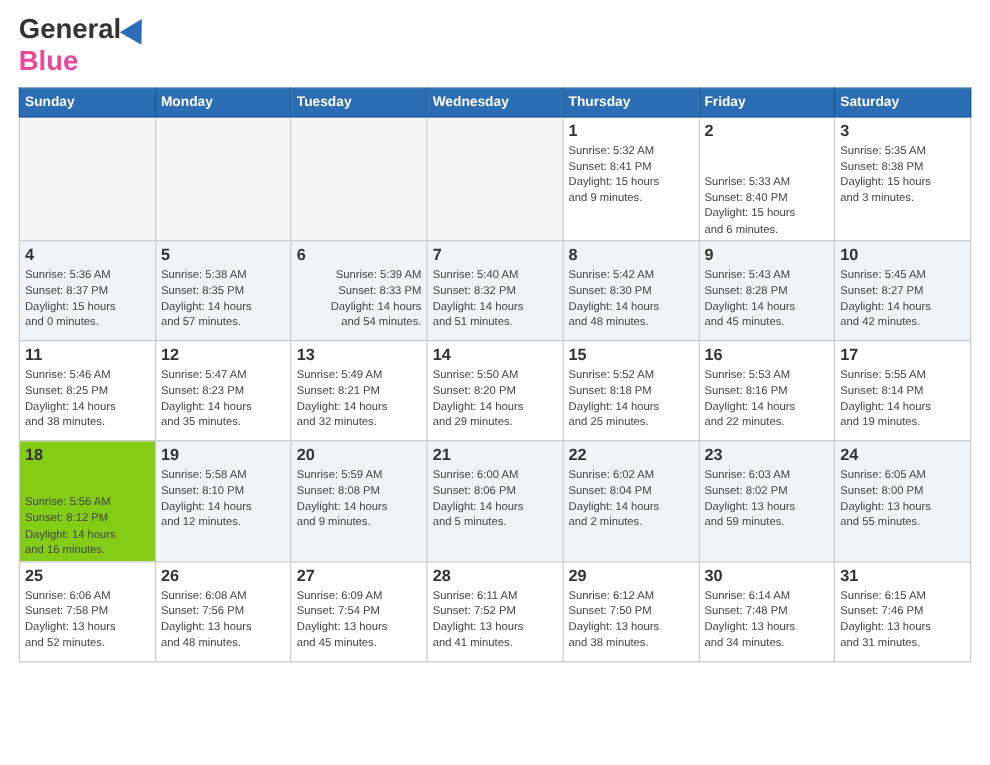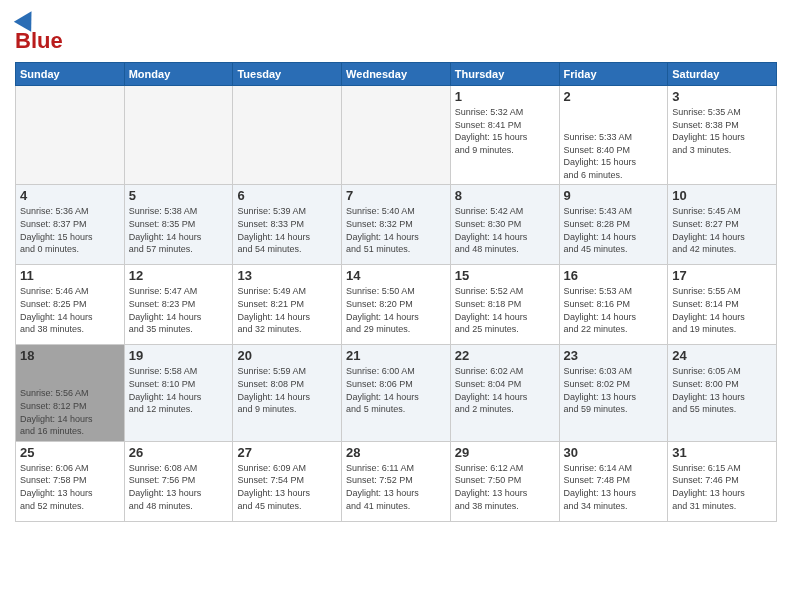--- a/index.html
+++ b/index.html
@@ -22,21 +22,21 @@
       align-items: flex-start;
     }
     .logo-text {
       display: flex;
       align-items: center;
       font-size: 22px;
       font-weight: bold;
       color: #333;
     }
     .logo-general { color: #333; }
-    .logo-blue { color: #b91c1c; }
+    .logo-blue { color: #ec4899; }
     .logo-triangle {
       width: 0;
       height: 0;
       border-left: 10px solid transparent;
       border-right: 10px solid transparent;
       border-bottom: 18px solid #2a6db5;
       display: inline-block;
       margin-left: 2px;
       transform: rotate(30deg);
     }
@@ -96,20 +96,21 @@
     tr:nth-child(even) td:not(.empty) {
       background: #f5f7fa;
     }
   </style>
 </head>
 <body>
 
 <div class="header-area">
   <div class="logo">
     <div class="logo-text">
+      <span class="logo-general">General</span>
       <span class="logo-triangle"></span>
     </div>
     <span class="logo-blue" style="font-size:22px;font-weight:bold;">Blue</span>
   </div>
   <div class="title-area">
     <div class="month-title"></div>
     <div class="subtitle"></div>
   </div>
 </div>
 
@@ -163,21 +164,21 @@
         </td>
         <td style="background: rgb(240, 244, 248);">
           <span class="day-num">5</span>
           <div class="day-info" style="white-space: pre-line;">Sunrise: 5:38 AM
 Sunset: 8:35 PM
 Daylight: 14 hours
 and 57 minutes.</div>
         </td>
         <td style="background: rgb(240, 244, 248);">
           <span class="day-num">6</span>
-          <div class="day-info" style="white-space: pre-line;">Sunrise: 5:39 AM
+          <div class="day-info" style="white-space: pre-line; text-align: right;">Sunrise: 5:39 AM
 Sunset: 8:33 PM
 Daylight: 14 hours
 and 54 minutes.</div>
         </td>
         <td style="background: rgb(240, 244, 248);">
           <span class="day-num">7</span>
           <div class="day-info" style="white-space: pre-line;">Sunrise: 5:40 AM
 Sunset: 8:32 PM
 Daylight: 14 hours
 and 51 minutes.</div>
@@ -249,21 +250,21 @@
         </td>
         <td>
           <span class="day-num">17</span>
           <div class="day-info" style="white-space: pre-line;">Sunrise: 5:55 AM
 Sunset: 8:14 PM
 Daylight: 14 hours
 and 19 minutes.</div>
         </td>
       </tr>
       <tr>
-        <td style="background: #a3a3a3;">
+        <td style="background: #84cc16;">
           <span class="day-num">18</span>
           <div class="day-info" style="white-space: pre-line; margin-top: 24px;">Sunrise: 5:56 AM
 Sunset: 8:12 PM
 Daylight: 14 hours
 and 16 minutes.</div>
         </td>
         <td style="background: rgb(240, 244, 248);">
           <span class="day-num">19</span>
           <div class="day-info" style="white-space: pre-line;">Sunrise: 5:58 AM
 Sunset: 8:10 PM

